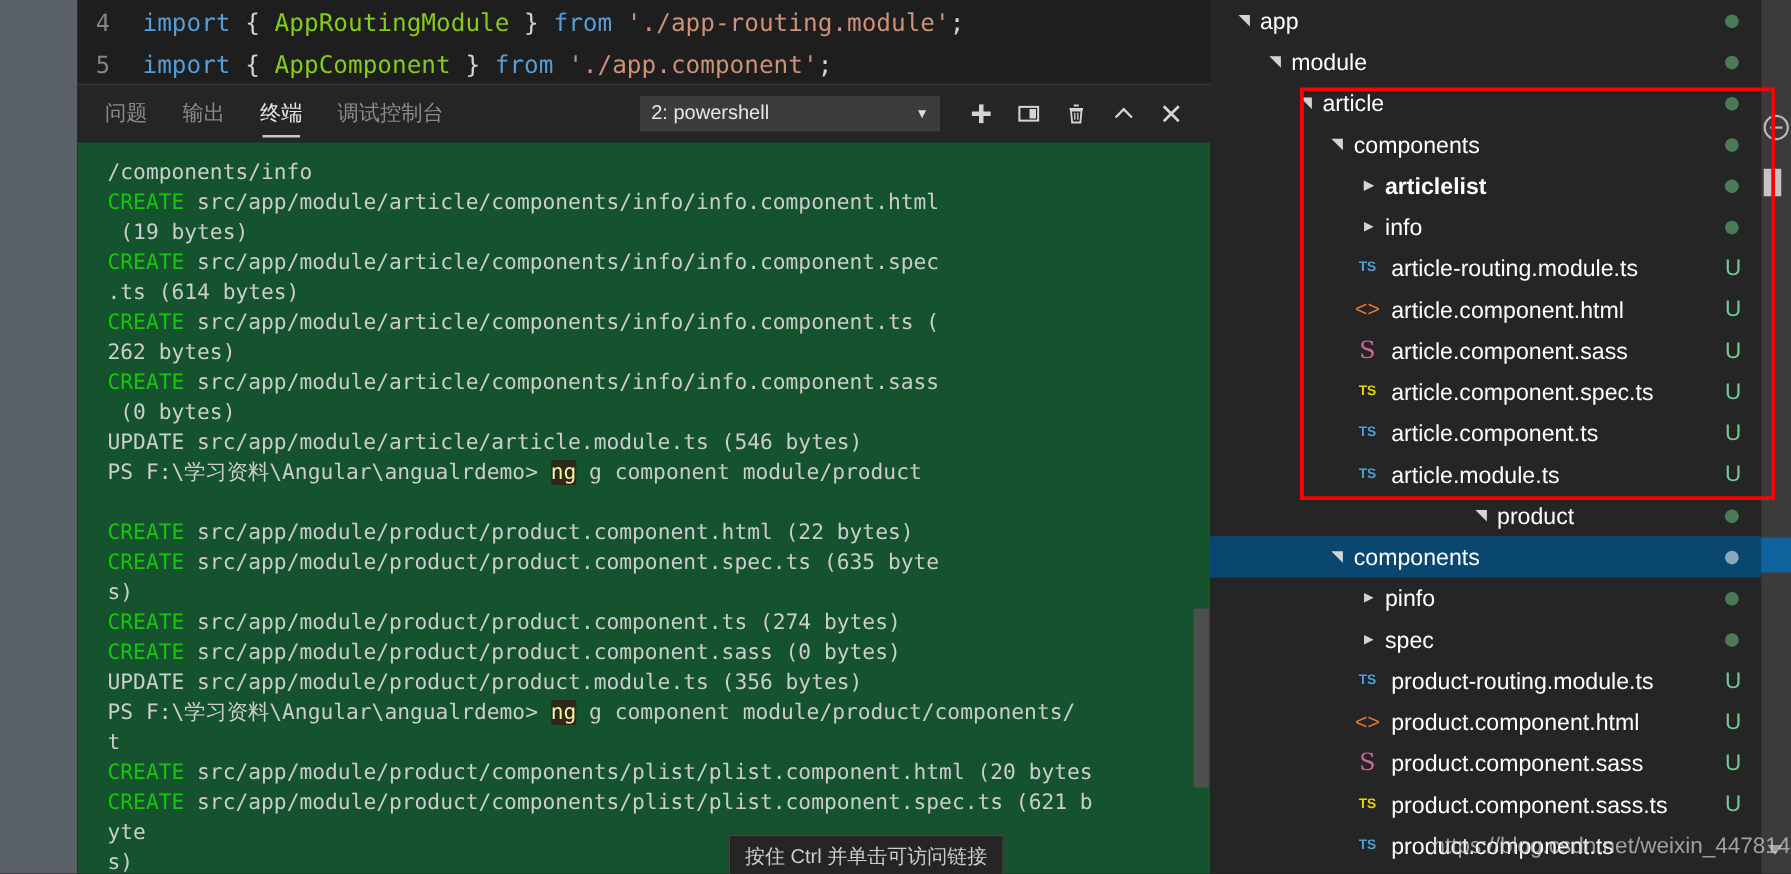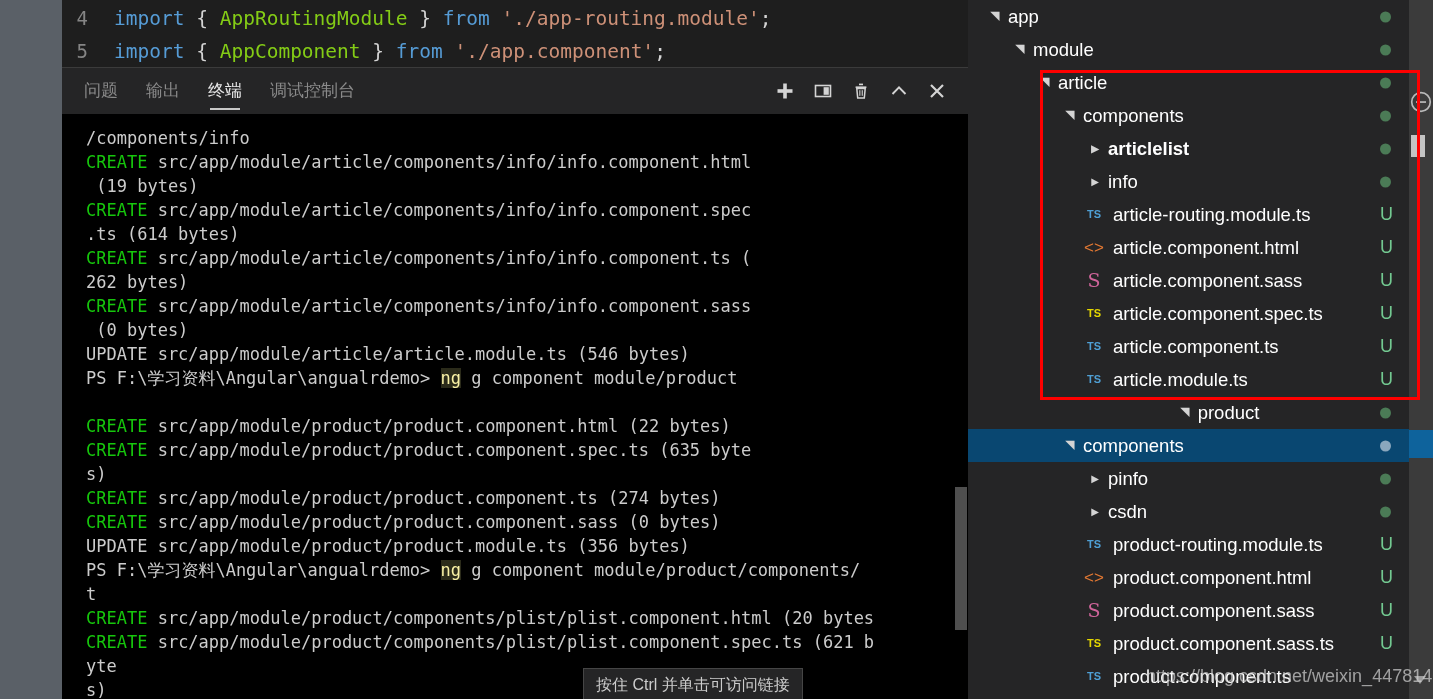--- a/index.html
+++ b/index.html
@@ -73,21 +73,21 @@
   }
   .act-btn {
     width: 38px; height: 36px; display: flex; align-items: center; justify-content: center;
     cursor: pointer; color: #d4d4d4;
   }
   .act-btn svg { display:block; }
 
   
   .term-body {
     position: absolute; left: 0; top: 46px; width: 906px; height: 585px;
-    background: #000000;
+    background: #14532d;
     font-family: "DejaVu Sans Mono", monospace;
     font-size: 17px;
     line-height: 24px;
     padding: 12px 0 0 24px;
     overflow: hidden;
     white-space: pre;
   }
   .t-line { height: 24px; white-space: pre; }
   .t-white { color: #cccccc; }
   .t-green { color: #16c60c; }
@@ -203,20 +203,24 @@
   <div class="panel">
     <div class="panel-header">
       <div class="panel-tabs" id="panel-tabs">
           <div class="panel-tab">问题</div>
           <div class="panel-tab">输出</div>
           <div class="panel-tab active">终端</div>
           <div class="panel-tab">调试控制台</div>
         </div>
       <div class="panel-actions">
 
+        <div class="term-select">
+          <span>2: powershell</span>
+          <span class="caret">▼</span>
+        </div>
 
         <div class="act-btn">
           <svg width="20" height="20" viewBox="0 0 20 20" aria-hidden="true">
             <rect x="8.2" y="2.5" width="3.6" height="15" fill="#d4d4d4"></rect>
             <rect x="2.5" y="8.2" width="15" height="3.6" fill="#d4d4d4"></rect>
           </svg>
         </div>
 
         <div class="act-btn">
           <svg width="20" height="20" viewBox="0 0 20 20" aria-hidden="true">
@@ -333,21 +337,21 @@
         <span class="row-label">components</span>
         <span class="gitdot"></span>
       </div>
       <div class="tree-row" style="padding-left: 118px;">
         <span class="twisty closed"></span>
         <span class="row-label">pinfo</span>
         <span class="gitdot"></span>
       </div>
       <div class="tree-row" style="padding-left: 118px;">
         <span class="twisty closed"></span>
-        <span class="row-label">csdn</span>
+        <span class="row-label">spec</span>
         <span class="gitdot"></span>
       </div>
       <div class="tree-row" style="padding-left: 93px;">
         <span class="twisty none"></span>
         <span class="ficon ts">TS</span>
         <span class="row-label">product-routing.module.ts</span>
         <span class="gitletter">U</span>
       </div>
       <div class="tree-row" style="padding-left: 93px;">
         <span class="twisty none"></span>

